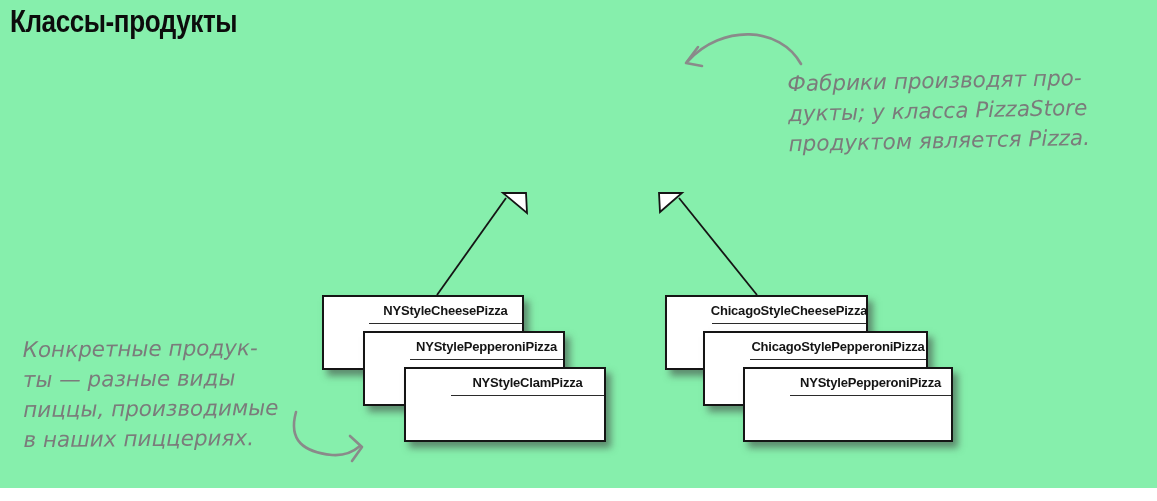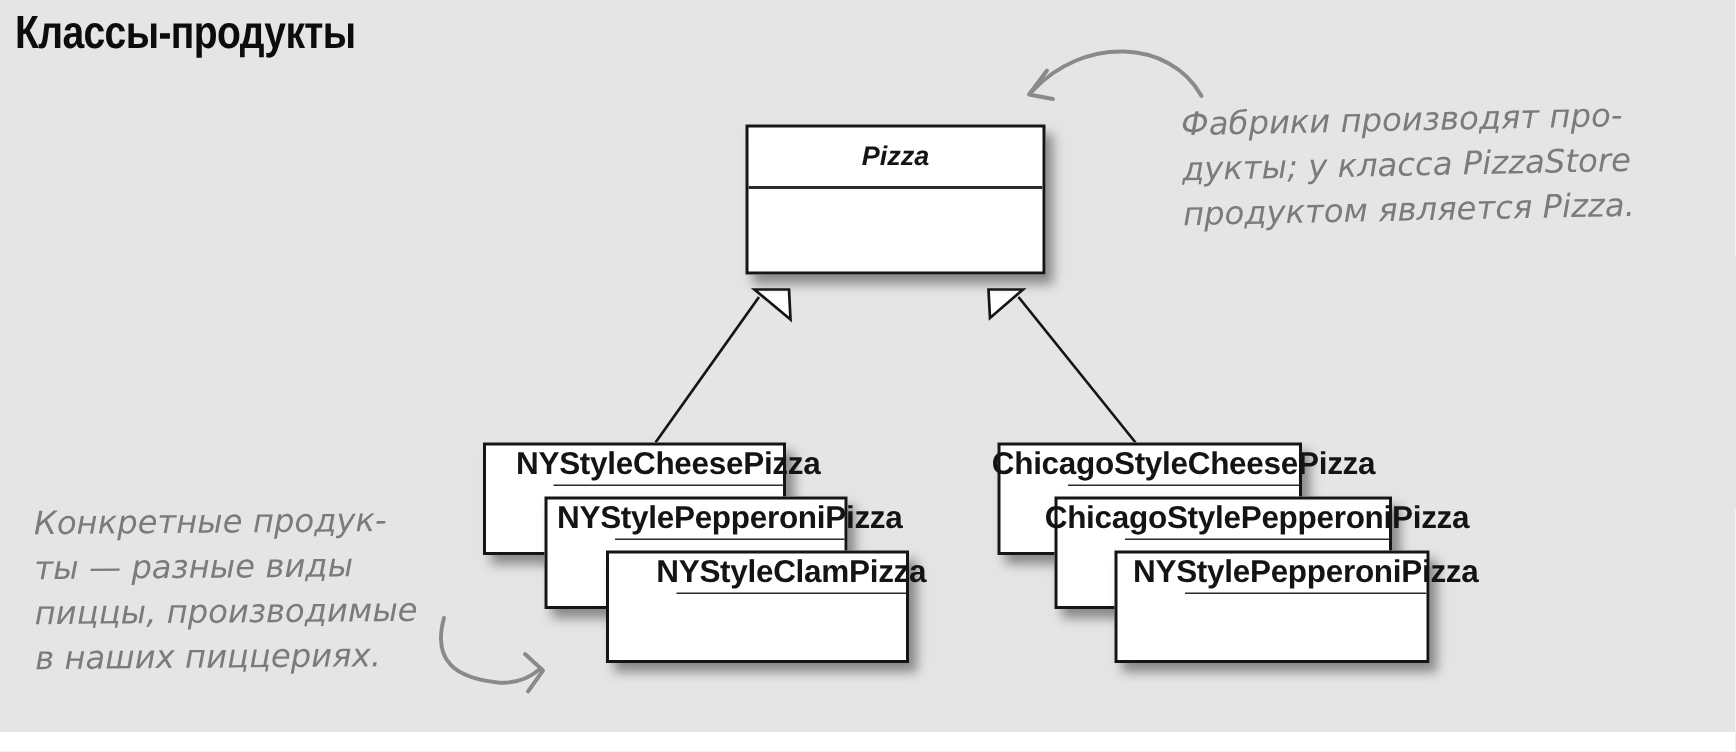--- a/index.html
+++ b/index.html
@@ -1,20 +1,20 @@
 <!DOCTYPE html>
 <html><head>
 <meta charset="utf-8">
 <style>
   html, body { margin: 0; padding: 0; background: #ffffff; }
   .canvas {
     position: relative;
     width: 1157px;
     height: 488px;
-    background: #e5e5e5;
+    background: #86efac;
     overflow: hidden;
     font-family: "Liberation Sans", sans-serif;
   }
   .page-title {
     position: absolute;
     left: 10px;
     top: 4px;
     font-size: 31px;
     font-weight: 800;
     letter-spacing: -0.5px;
@@ -44,21 +44,21 @@
   .superclass { width: 200px; height: 100px; left: 497px; top: 83px; }
   .superclass .title {
     height: 41px;
     font-size: 18px;
     font-style: italic;
     border-bottom-width: 2px;
   }
   .stack-box { width: 202px; height: 75px; }
   .stack-box .title {
     height: 27px;
-    font-size: 21px;
+    font-size: 13px;
     letter-spacing: -0.2px;
     border-bottom-width: 1.5px;
     margin-left: 45px;
   }
   
   .note {
     position: absolute;
     font-family: "DejaVu Sans", sans-serif;
     font-style: italic;
     color: #7b7b7b;
@@ -98,24 +98,20 @@
       <path d="M 801 64 C 780 26, 722 24, 688 61"></path>
       <polyline points="698,47 686,63 702,66"></polyline>
     </g>
 
     <g fill="none" stroke="#8a8a8a" stroke-width="2.6" stroke-linecap="round" stroke-linejoin="round">
       <path d="M 296 412 C 288 441, 304 452, 332 455 C 344 456, 353 452, 360 446"></path>
       <polyline points="350,436 362,447 352,461"></polyline>
     </g>
   </svg>
 
-  <div class="class-box superclass">
-    <div class="title">Pizza</div>
-    <div></div>
-  </div>
 
   <div class="class-box stack-box" style="left:322px; top:295px; z-index:1;">
     <div class="title">NYStyleCheesePizza</div>
   </div>
   <div class="class-box stack-box" style="left:363px; top:331px; z-index:2;">
     <div class="title">NYStylePepperoniPizza</div>
   </div>
   <div class="class-box stack-box" style="left:404px; top:367px; z-index:3;">
     <div class="title">NYStyleClamPizza</div>
   </div>

